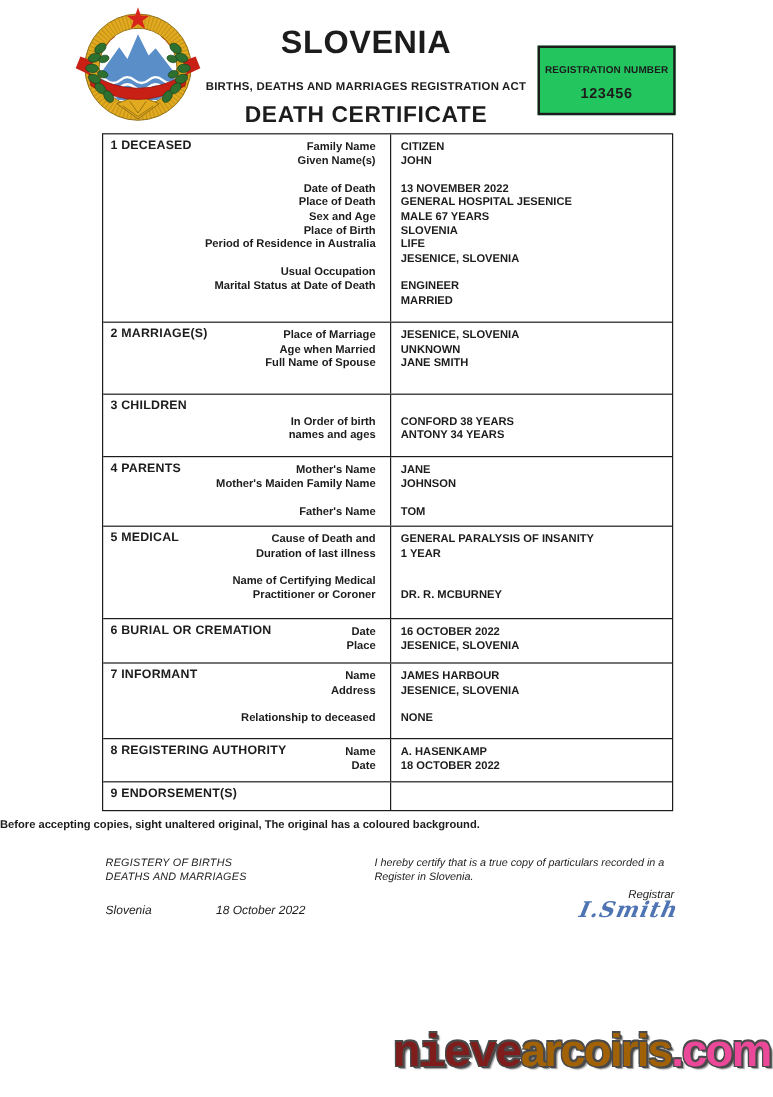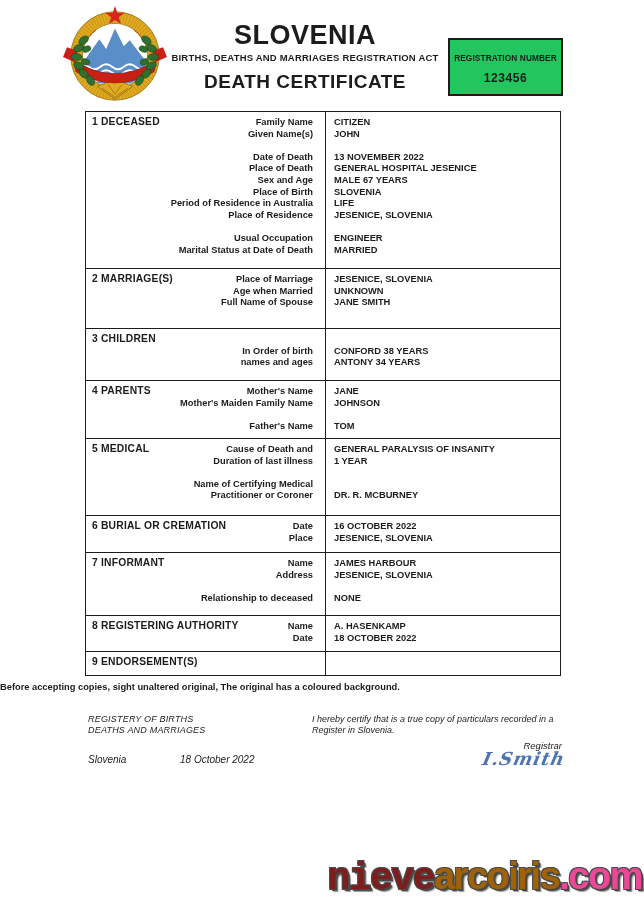--- a/index.html
+++ b/index.html
@@ -6,21 +6,21 @@
   body{
     width:644px;height:914px;background:#ffffff;position:relative;
     font-family:"Liberation Sans",sans-serif;color:#1c1c1c;overflow:hidden;
   }
   .page{position:absolute;inset:0;}
 
   
   .emblem{position:absolute;left:60px;top:5px;width:110px;height:98px;}
   .title-block{position:absolute;left:130px;top:20px;width:350px;text-align:center;}
   .country{font-size:27px;font-weight:700;letter-spacing:.5px;}
-  .act{font-size:9.5px;font-weight:700;margin-top:1px;letter-spacing:.2px;}
+  .act{font-size:9.5px;font-weight:700;margin-top:16px;letter-spacing:.2px;}
   .doc-title{font-size:19px;font-weight:700;margin-top:8px;letter-spacing:.5px;}
   .reg-box{position:absolute;left:448px;top:38px;width:115px;height:58px;
     border:2px solid #1c1c1c;box-sizing:border-box;text-align:center;background:#22c55e;}
   .reg-label{font-size:8.3px;font-weight:700;margin-top:13px;letter-spacing:.1px;}
   .reg-number{font-size:12px;font-weight:700;margin-top:8px;letter-spacing:.6px;}
 
   
   .cert-table{position:absolute;left:85px;top:111px;width:476px;
     border:1.5px solid #1c1c1c;box-sizing:border-box;background:#fff;}
   .section{display:flex;box-sizing:border-box;border-bottom:1.5px solid #1c1c1c;}
@@ -139,21 +139,20 @@
           <div class="sec-title">1 DECEASED</div>
           <div class="labels">
             <div class="line">Family Name</div>
             <div class="line">Given Name(s)</div>
             <div class="line">&nbsp;</div>
             <div class="line">Date of Death</div>
             <div class="line">Place of Death</div>
             <div class="line">Sex and Age</div>
             <div class="line">Place of Birth</div>
             <div class="line">Period of Residence in Australia</div>
-            <div class="line">Place of Residence</div>
             <div class="line">&nbsp;</div>
             <div class="line">Usual Occupation</div>
             <div class="line">Marital Status at Date of Death</div>
           </div>
         </div>
         <div class="cell-right">
           <div class="line">CITIZEN</div>
           <div class="line">JOHN</div>
           <div class="line">&nbsp;</div>
           <div class="line">13 NOVEMBER 2022</div>

